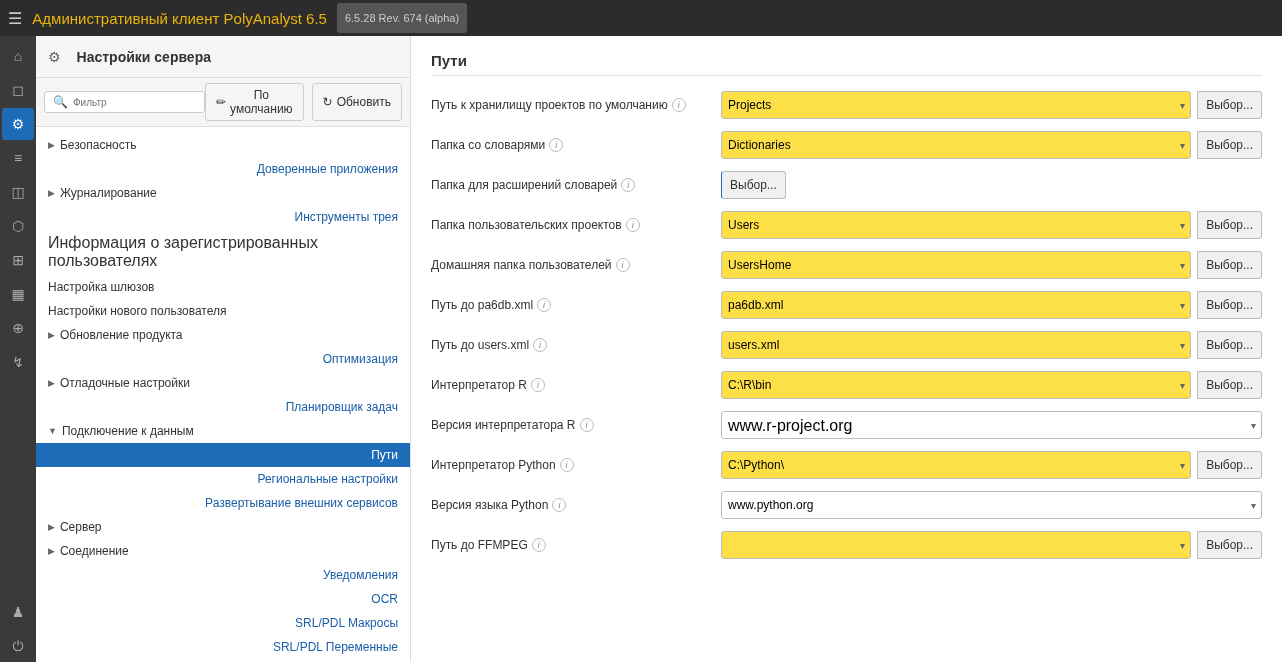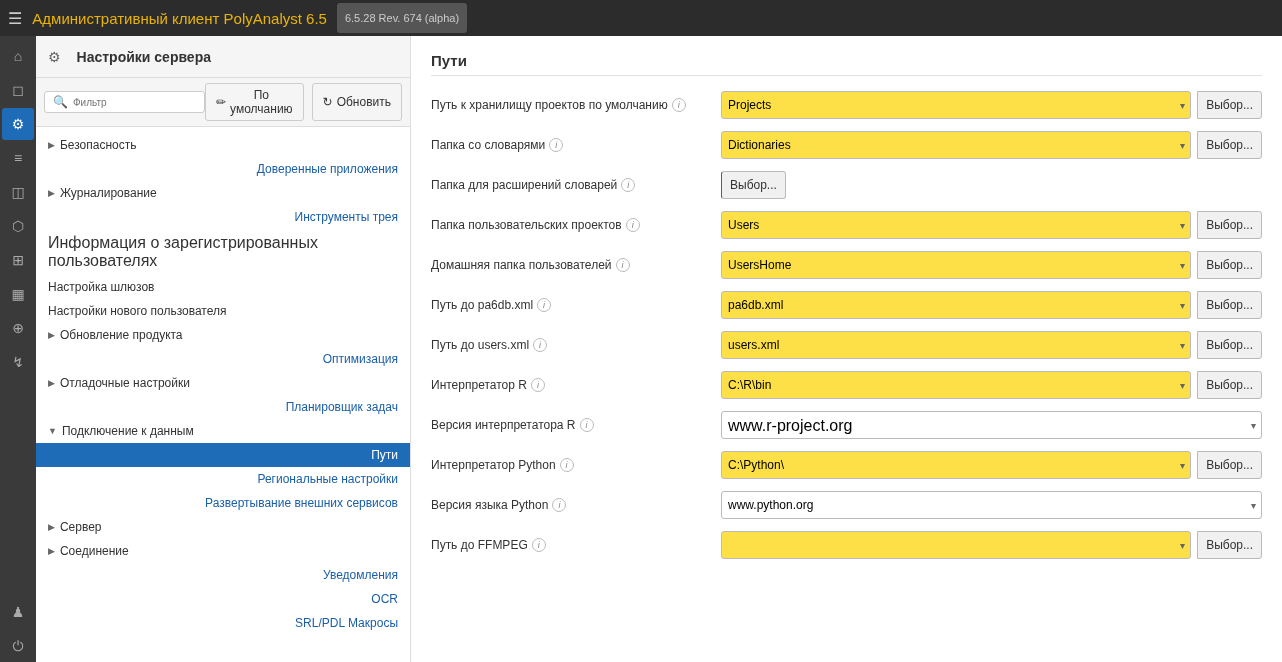--- a/index.html
+++ b/index.html
@@ -177,20 +177,23 @@
       </div>
       <div class="nav-item child">
         <span class="nav-label">Уведомления</span>
       </div>
       <div class="nav-item child">
         <span class="nav-label">OCR</span>
       </div>
       <div class="nav-item child">
         <span class="nav-label">SRL/PDL Макросы</span>
       </div>
+      <div class="nav-item child">
+        <span class="nav-label">SRL/PDL Переменные</span>
+      </div>
     </div>
   </div>
 
   <div class="content">
     <div class="section-title">Пути</div>
 
     <div class="setting-row">
       <div class="row-label">
         <span>Путь к хранилищу проектов по умолчанию</span>
         <span class="info-icon" title="info">i</span>

